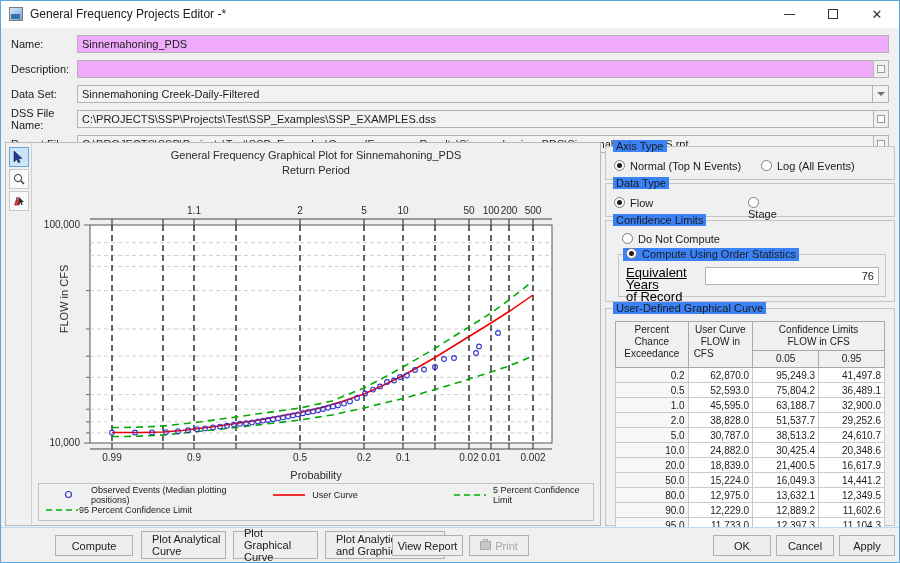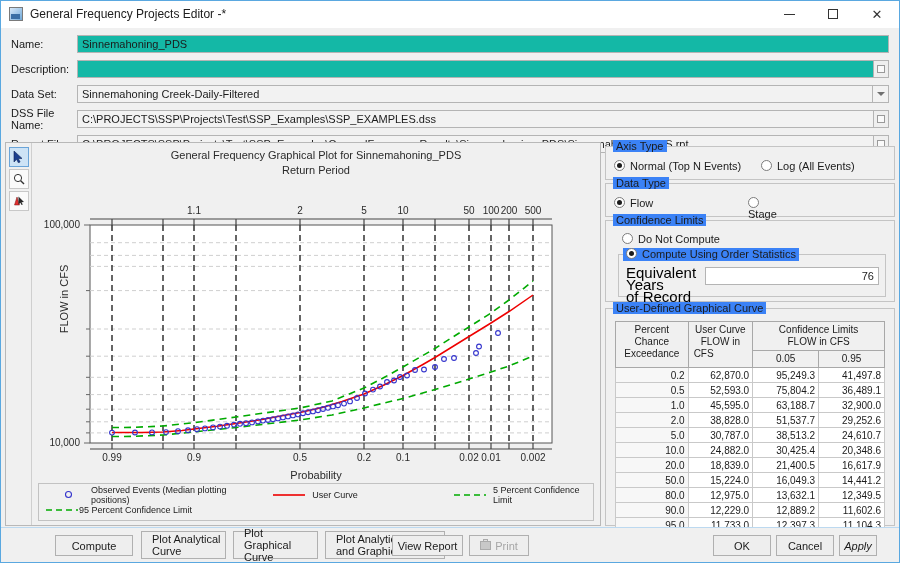--- a/index.html
+++ b/index.html
@@ -28,21 +28,21 @@
           color:#333;font-size:12px;line-height:1;}
   .gl-min{display:block;width:11px;height:1px;background:#333;}
   .gl-max{display:block;width:10px;height:10px;border:1px solid #333;box-sizing:border-box;}
   .gl-close{font-size:13px;font-family:"Liberation Sans",sans-serif;}
 
   
   .form{padding:5px 10px 0 10px;}
   .frow{display:flex;align-items:center;height:21px;margin-bottom:4px;}
   .flabel{width:66px;flex:none;font-size:11px;color:#1a1a1a;}
   .fctl{flex:1;height:18px;position:relative;display:flex;}
-  .finput{flex:1;height:18px;box-sizing:border-box;border:1px solid #b4b4b4;background:#14b8a6;
+  .finput{flex:1;height:18px;box-sizing:border-box;border:1px solid #b4b4b4;background:#f0abfc;
           font-family:"Liberation Sans",sans-serif;font-size:11px;color:#1b1b1b;
           padding:1px 3px 0 4px;line-height:16px;outline:none;overflow:hidden;white-space:nowrap;}
   .finput.gray{background:#f2f2f2;}
   .fbrowse{width:15px;height:18px;flex:none;box-sizing:border-box;border:1px solid #b4b4b4;
            border-left:none;background:#efefef;position:relative;}
   .fbrowse:after{content:"";position:absolute;left:3px;top:4px;width:8px;height:8px;
            border:1px solid #9a9a9a;background:#fafafa;box-sizing:border-box;}
   .fcombo{width:16px;height:18px;flex:none;box-sizing:border-box;border:1px solid #b4b4b4;
           border-left:none;background:#f2f2f2;display:flex;align-items:center;justify-content:center;}
   .chev{width:0;height:0;border-left:4px solid transparent;border-right:4px solid transparent;
@@ -463,21 +463,21 @@
           <span>Do Not Compute</span>
         </div>
 
         <div class="grp" style="position:absolute;left:12px;top:33px;right:8px;height:43px;">
           <span class="cap" style="left:4px;">
             <span class="radio">
               <i class="rdot on"></i>
               <span>Compute Using Order Statistics</span>
             </span>
           </span>
-          <div style="position:absolute;left:7px;top:12px;width:74px;font-size:15px;line-height:12px;">
+          <div style="position:absolute;left:7px;top:12px;width:74px;font-size:13px;line-height:12px;text-decoration:underline;">
             <div>Equivalent Years</div>
             <div>of Record</div>
           </div>
           <input style="position: absolute; left: 86px; top: 12px; right: 6px; height: 18px; box-sizing: border-box; border: 1px solid rgb(180, 180, 180); background: rgb(255, 255, 255); text-align: right; padding: 0px 4px; font-family: &quot;Liberation Sans&quot;, sans-serif; font-size: 11px; color: rgb(27, 27, 27); outline: none;" value="76">
         </div>
       </div>
 
       <div class="grp" style="position:absolute;left:0;top:166px;right:0;bottom:0;">
         <span class="cap">User-Defined Graphical Curve</span>
         <div style="position:absolute;left:9px;top:12px;right:9px;">
@@ -641,15 +641,15 @@
 
     <div class="btn disabled" style="left:468px;top:7px;width:60px;height:21px;">
       <span class="prn">
         <i class="prnico"></i>
         <span>Print</span>
       </span>
     </div>
 
     <div class="btn" style="left:712px;top:7px;width:58px;height:21px;">OK</div>
     <div class="btn" style="left:775px;top:7px;width:58px;height:21px;">Cancel</div>
-    <div class="btn" style="left:838px;top:7px;width:38px;height:21px;font-style:italic;">Apply</div>
+    <div class="btn" style="left:838px;top:7px;width:56px;height:21px;">Apply</div>
   </div>
 </div>
 
 </body></html>

